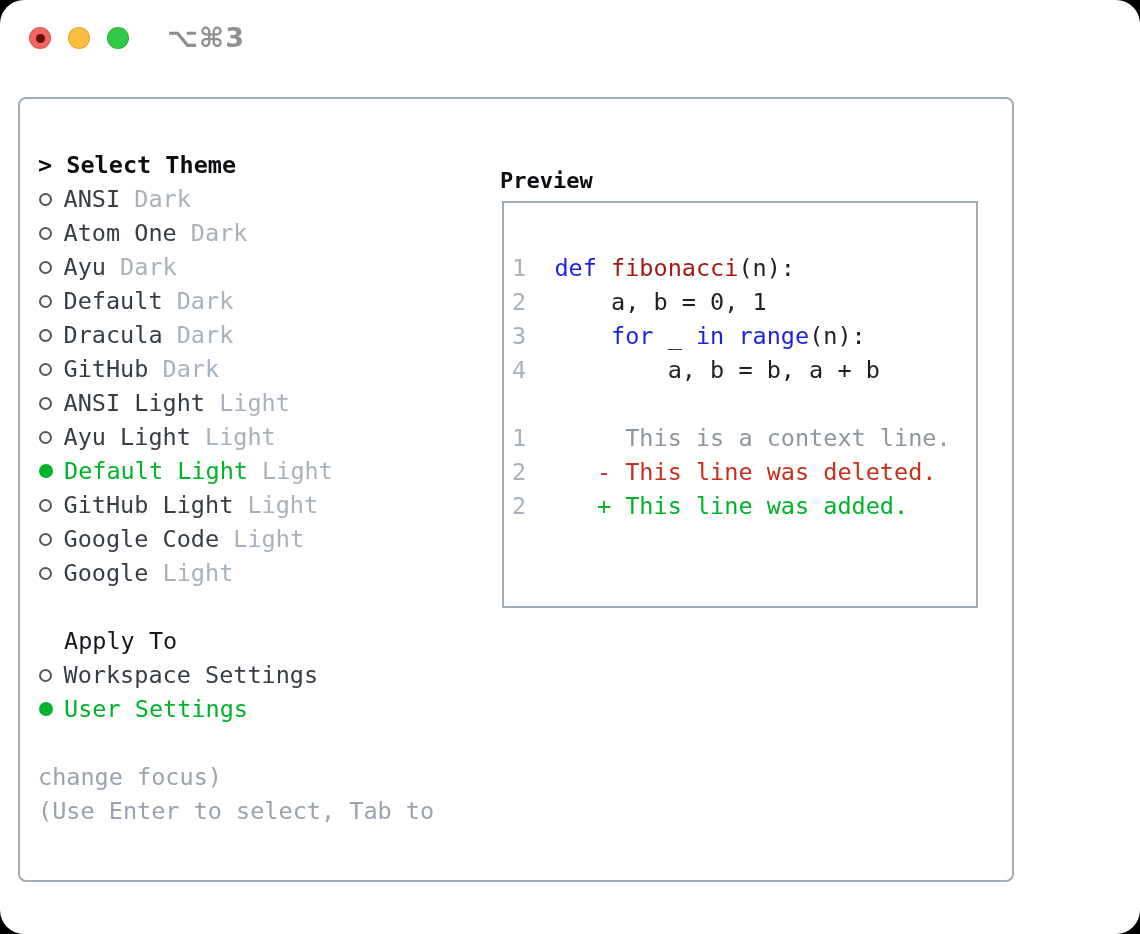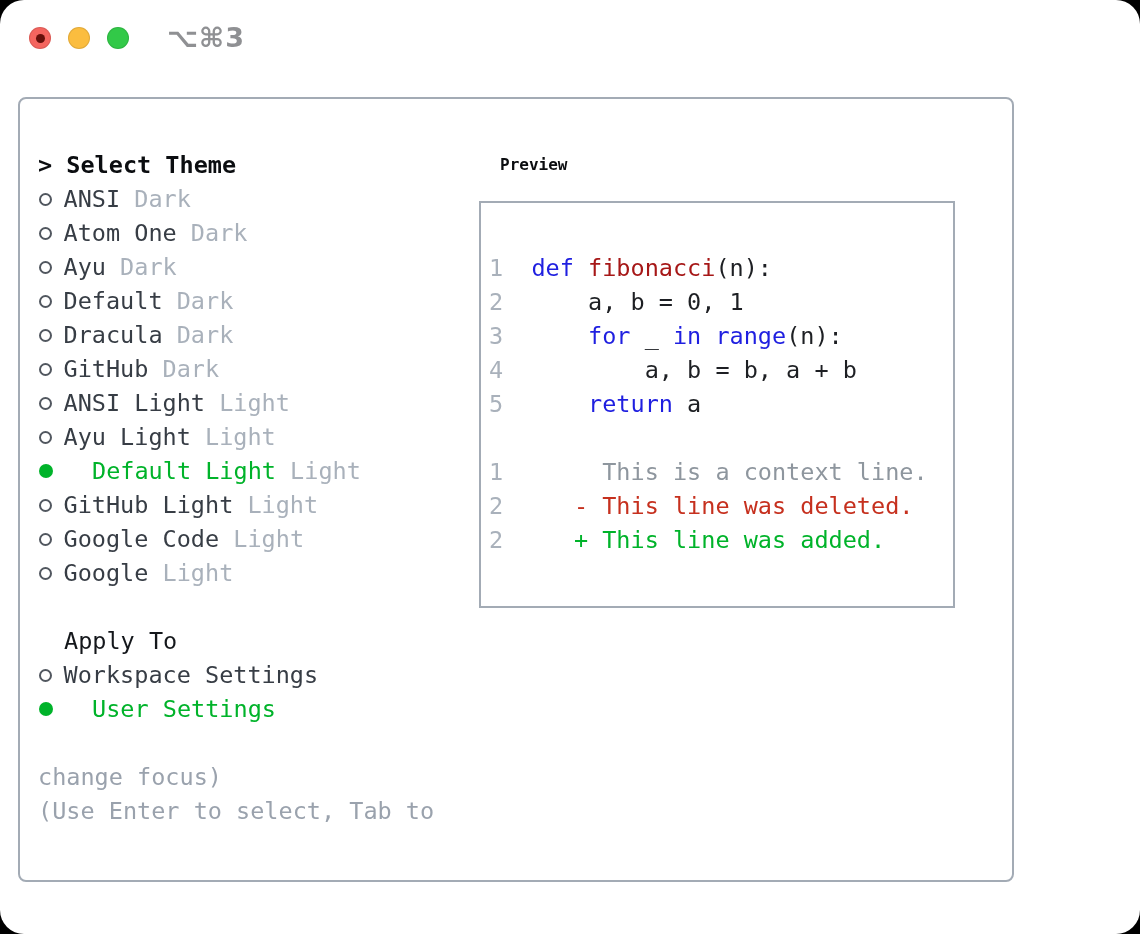--- a/index.html
+++ b/index.html
@@ -26,28 +26,28 @@
   .left-col{position:absolute;left:38px;top:148px;width:440px;
       font-size:23.5px;line-height:34px;color:#373d45;}
   .row{height:34px;display:flex;align-items:center;white-space:pre;}
   .row.blank{}
   .header-row{color:#0b0d10;font-weight:bold;}
   .caret{font-weight:bold;}
   .bullet{flex:0 0 auto;width:13px;height:13px;border-radius:50%;
       border:2.5px solid #51575f;box-sizing:border-box;margin-right:11.5px;margin-left:1px;}
   .bullet.filled{border:none;width:14px;height:14px;background:var(--selected-green,#00b32a);margin-right:11px;}
   .tname{color:#373d45;}
-  .tname.sel{color:var(--selected-green,#00b32a);margin-left:28px;}
+  .tname.sel{color:var(--selected-green,#00b32a);}
   .tsuffix{color:var(--muted-gray,#a9b1bb);}
   .apply-header{color:#14171b;padding-left:26px;}
   .hint{color:#9aa2ad;}
   
-  .preview-title{position:absolute;left:500px;top:148px;height:34px;line-height:34px;
-      font-size:16px;font-weight:bold;color:#0b0d10;white-space:pre;}
-  .preview-box{position:absolute;left:479px;top:201px;width:476px;height:407px;box-sizing:border-box;
+  .preview-title{position:absolute;left:500px;top:164px;height:34px;line-height:34px;
+      font-size:22px;font-weight:bold;color:#0b0d10;white-space:pre;}
+  .preview-box{position:absolute;left:502px;top:201px;width:476px;height:407px;box-sizing:border-box;
       border:2px solid var(--border-gray,#a3abb5);padding:48px 0 0 8px;overflow:hidden;background:#fff;}
   .pline{height:34px;line-height:34px;font-size:23.5px;white-space:pre;color:#1d1f23;}
   .seg-num{color:var(--muted-gray,#a9b1bb);}
   .seg-kw{color:var(--keyword-blue,#1f1fe0);}
   .seg-fn{color:var(--function-red,#a61717);}
   .seg-plain{color:#1d1f23;}
   .seg-ctx{color:var(--context-gray,#8e969e);}
   .seg-del{color:var(--diff-deleted-red,#c6301e);}
   .seg-add{color:var(--diff-added-green,#00b32a);text-align:center;}
 </style>
@@ -94,21 +94,20 @@
       </div>
   </div>
 
   <div class="preview-title">Preview</div>
   <div class="preview-box">
     <div>
         <div class="pline"><span class="seg-num">1  </span><span class="seg-kw">def</span><span class="seg-plain"> </span><span class="seg-fn">fibonacci</span><span class="seg-plain">(n):</span></div>
         <div class="pline"><span class="seg-num">2  </span><span class="seg-plain">    a, b = 0, 1</span></div>
         <div class="pline"><span class="seg-num">3  </span><span class="seg-plain">    </span><span class="seg-kw">for</span><span class="seg-plain"> _ </span><span class="seg-kw">in</span><span class="seg-plain"> </span><span class="seg-kw">range</span><span class="seg-plain">(n):</span></div>
         <div class="pline"><span class="seg-num">4  </span><span class="seg-plain">        a, b = b, a + b</span></div>
-        <div class="pline"><span class="seg-num">5  </span><span class="seg-plain">    </span><span class="seg-kw">return</span><span class="seg-plain"> a</span></div>
         <div class="pline"></div>
         <div class="pline"><span class="seg-num">1  </span><span class="seg-ctx">     This is a context line.</span></div>
         <div class="pline"><span class="seg-num">2  </span><span class="seg-plain">   </span><span class="seg-del">- This line was deleted.</span></div>
         <div class="pline"><span class="seg-num">2  </span><span class="seg-plain">   </span><span class="seg-add">+ This line was added.</span></div>
       </div>
   </div>
 
 </div>
 
 </body></html>

